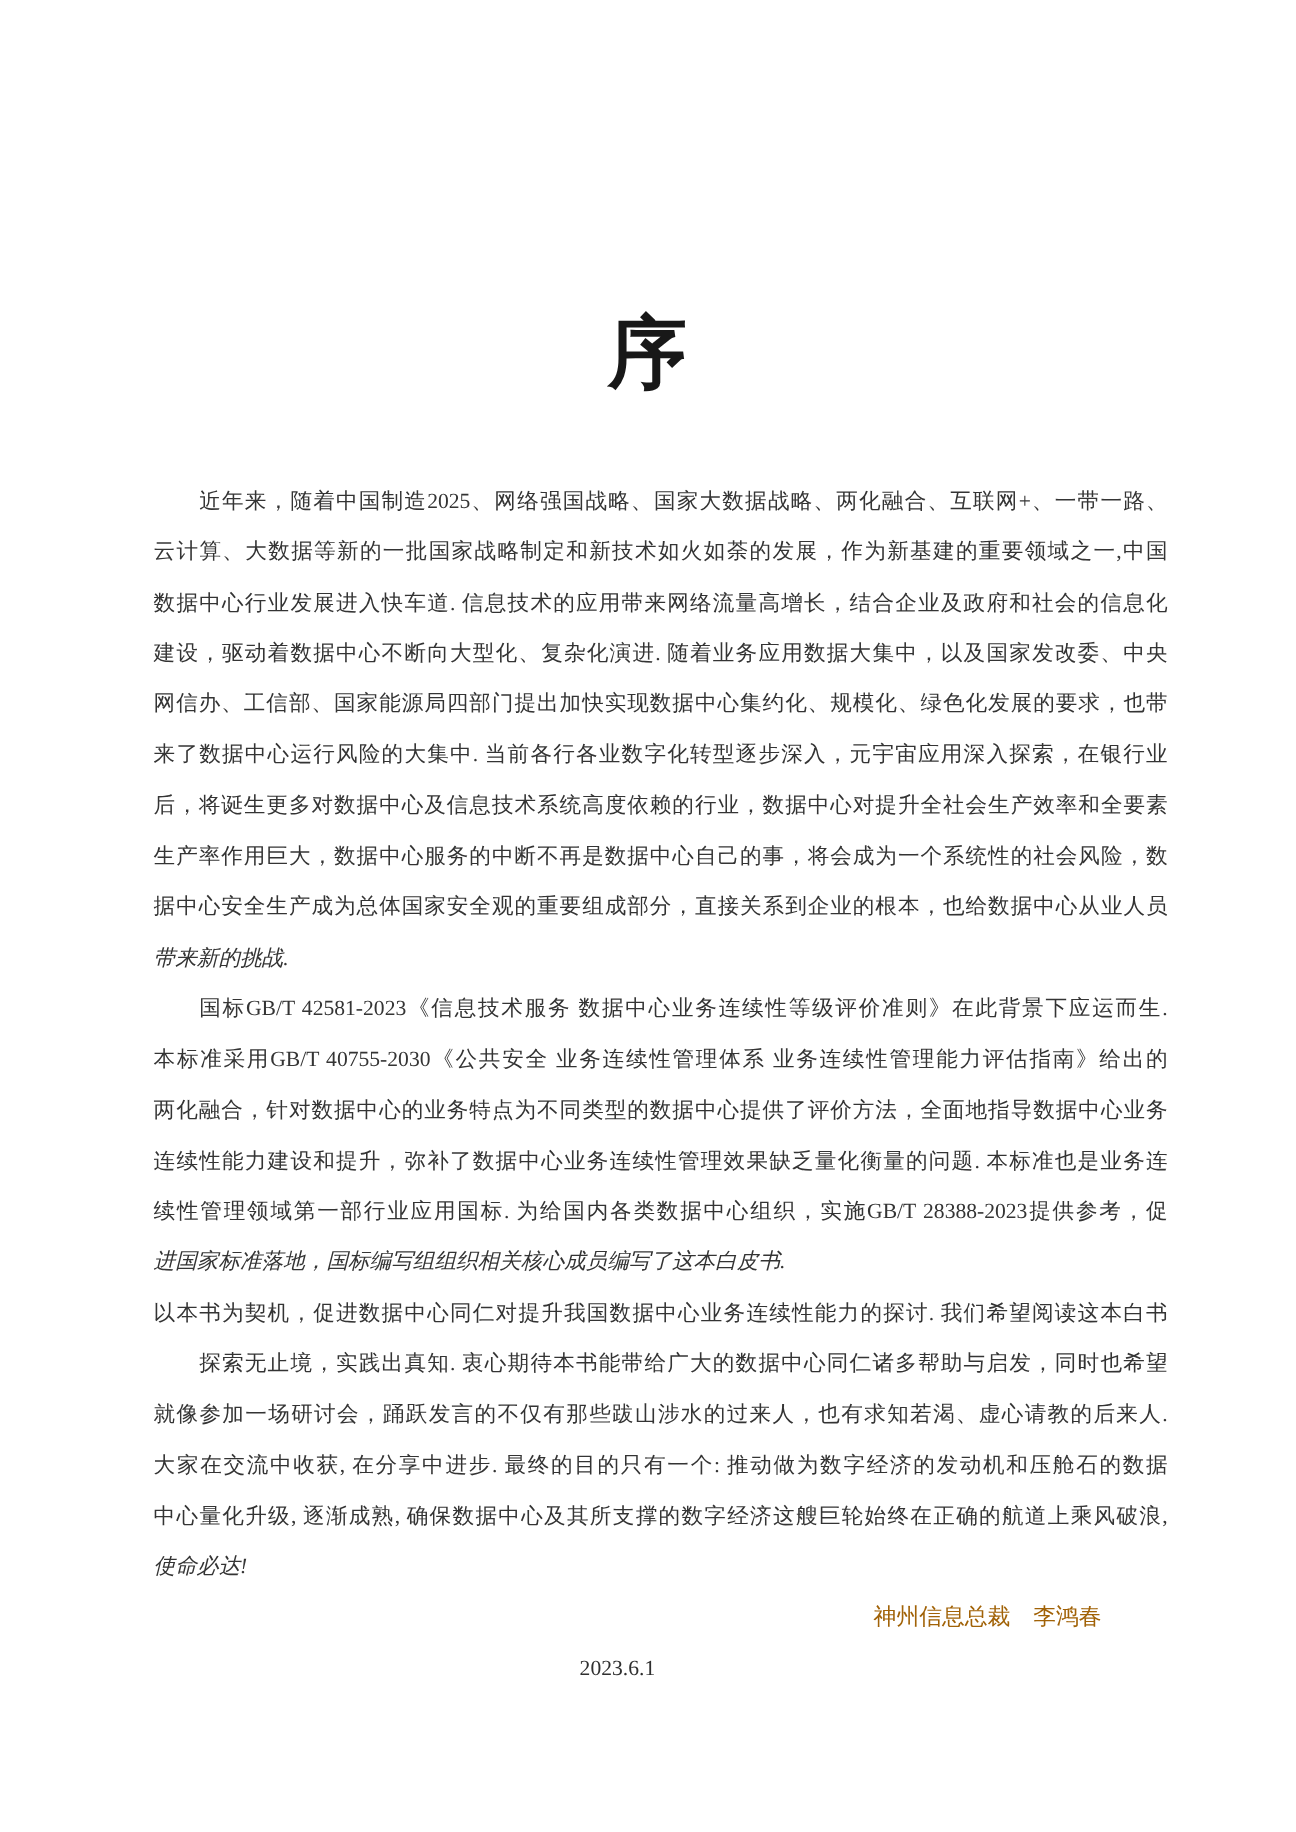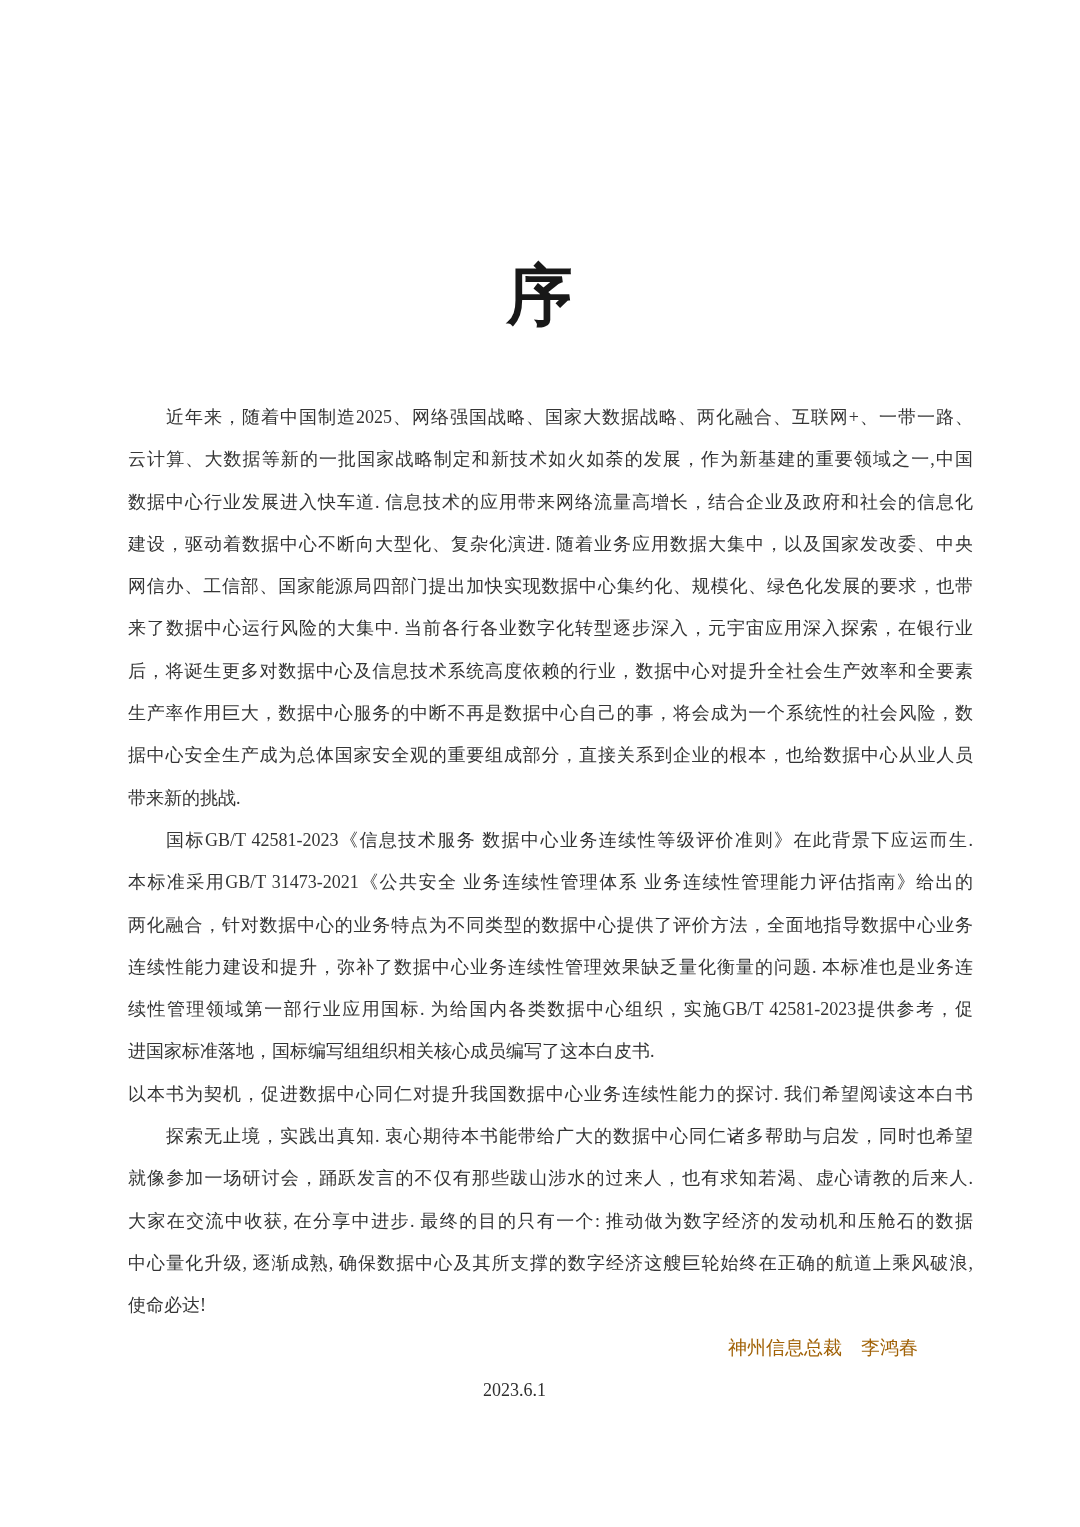--- a/index.html
+++ b/index.html
@@ -43,20 +43,21 @@
     text-align: justify;
     text-align-last: justify;
     text-justify: inter-character;
     word-break: keep-all;
     white-space: normal;
     overflow: hidden;
     height: 42.3px;
   }
   .line.end {
     text-align-last: left;
+    font-style: italic;
   }
   .line.ind {
     text-indent: 38px;
   }
   .sig-line {
     height: 42.3px;
     text-align: right;
     padding-right: 55px;
     font-size: 19px;
     color: #a16207;
@@ -86,24 +87,24 @@
       <div class="line">网信办、工信部、国家能源局四部门提出加快实现数据中心集约化、规模化、绿色化发展的要求，也带</div>
       <div class="line">来了数据中心运行风险的大集中. 当前各行各业数字化转型逐步深入，元宇宙应用深入探索，在银行业</div>
       <div class="line">后，将诞生更多对数据中心及信息技术系统高度依赖的行业，数据中心对提升全社会生产效率和全要素</div>
       <div class="line">生产率作用巨大，数据中心服务的中断不再是数据中心自己的事，将会成为一个系统性的社会风险，数</div>
       <div class="line">据中心安全生产成为总体国家安全观的重要组成部分，直接关系到企业的根本，也给数据中心从业人员</div>
       <div class="line end">带来新的挑战.</div>
     </div>
 
     <div class="para">
       <div class="line ind">国标GB/T 42581-2023《信息技术服务 数据中心业务连续性等级评价准则》在此背景下应运而生.</div>
-      <div class="line">本标准采用GB/T 31473-2021《公共安全 业务连续性管理体系 业务连续性管理能力评估指南》给出的</div>
+      <div class="line">本标准采用GB/T 40755-2030《公共安全 业务连续性管理体系 业务连续性管理能力评估指南》给出的</div>
       <div class="line">两化融合，针对数据中心的业务特点为不同类型的数据中心提供了评价方法，全面地指导数据中心业务</div>
       <div class="line">连续性能力建设和提升，弥补了数据中心业务连续性管理效果缺乏量化衡量的问题. 本标准也是业务连</div>
-      <div class="line">续性管理领域第一部行业应用国标. 为给国内各类数据中心组织，实施GB/T 42581-2023提供参考，促</div>
+      <div class="line">续性管理领域第一部行业应用国标. 为给国内各类数据中心组织，实施GB/T 28388-2023提供参考，促</div>
       <div class="line end">进国家标准落地，国标编写组组织相关核心成员编写了这本白皮书.</div>
     </div>
 
     <div class="para">
       <div class="line">以本书为契机，促进数据中心同仁对提升我国数据中心业务连续性能力的探讨. 我们希望阅读这本白书</div>
       <div class="line ind">探索无止境，实践出真知. 衷心期待本书能带给广大的数据中心同仁诸多帮助与启发，同时也希望</div>
       <div class="line">就像参加一场研讨会，踊跃发言的不仅有那些跋山涉水的过来人，也有求知若渴、虚心请教的后来人.</div>
       <div class="line">大家在交流中收获, 在分享中进步. 最终的目的只有一个: 推动做为数字经济的发动机和压舱石的数据</div>
       <div class="line">中心量化升级, 逐渐成熟, 确保数据中心及其所支撑的数字经济这艘巨轮始终在正确的航道上乘风破浪,</div>
       <div class="line end">使命必达!</div>

